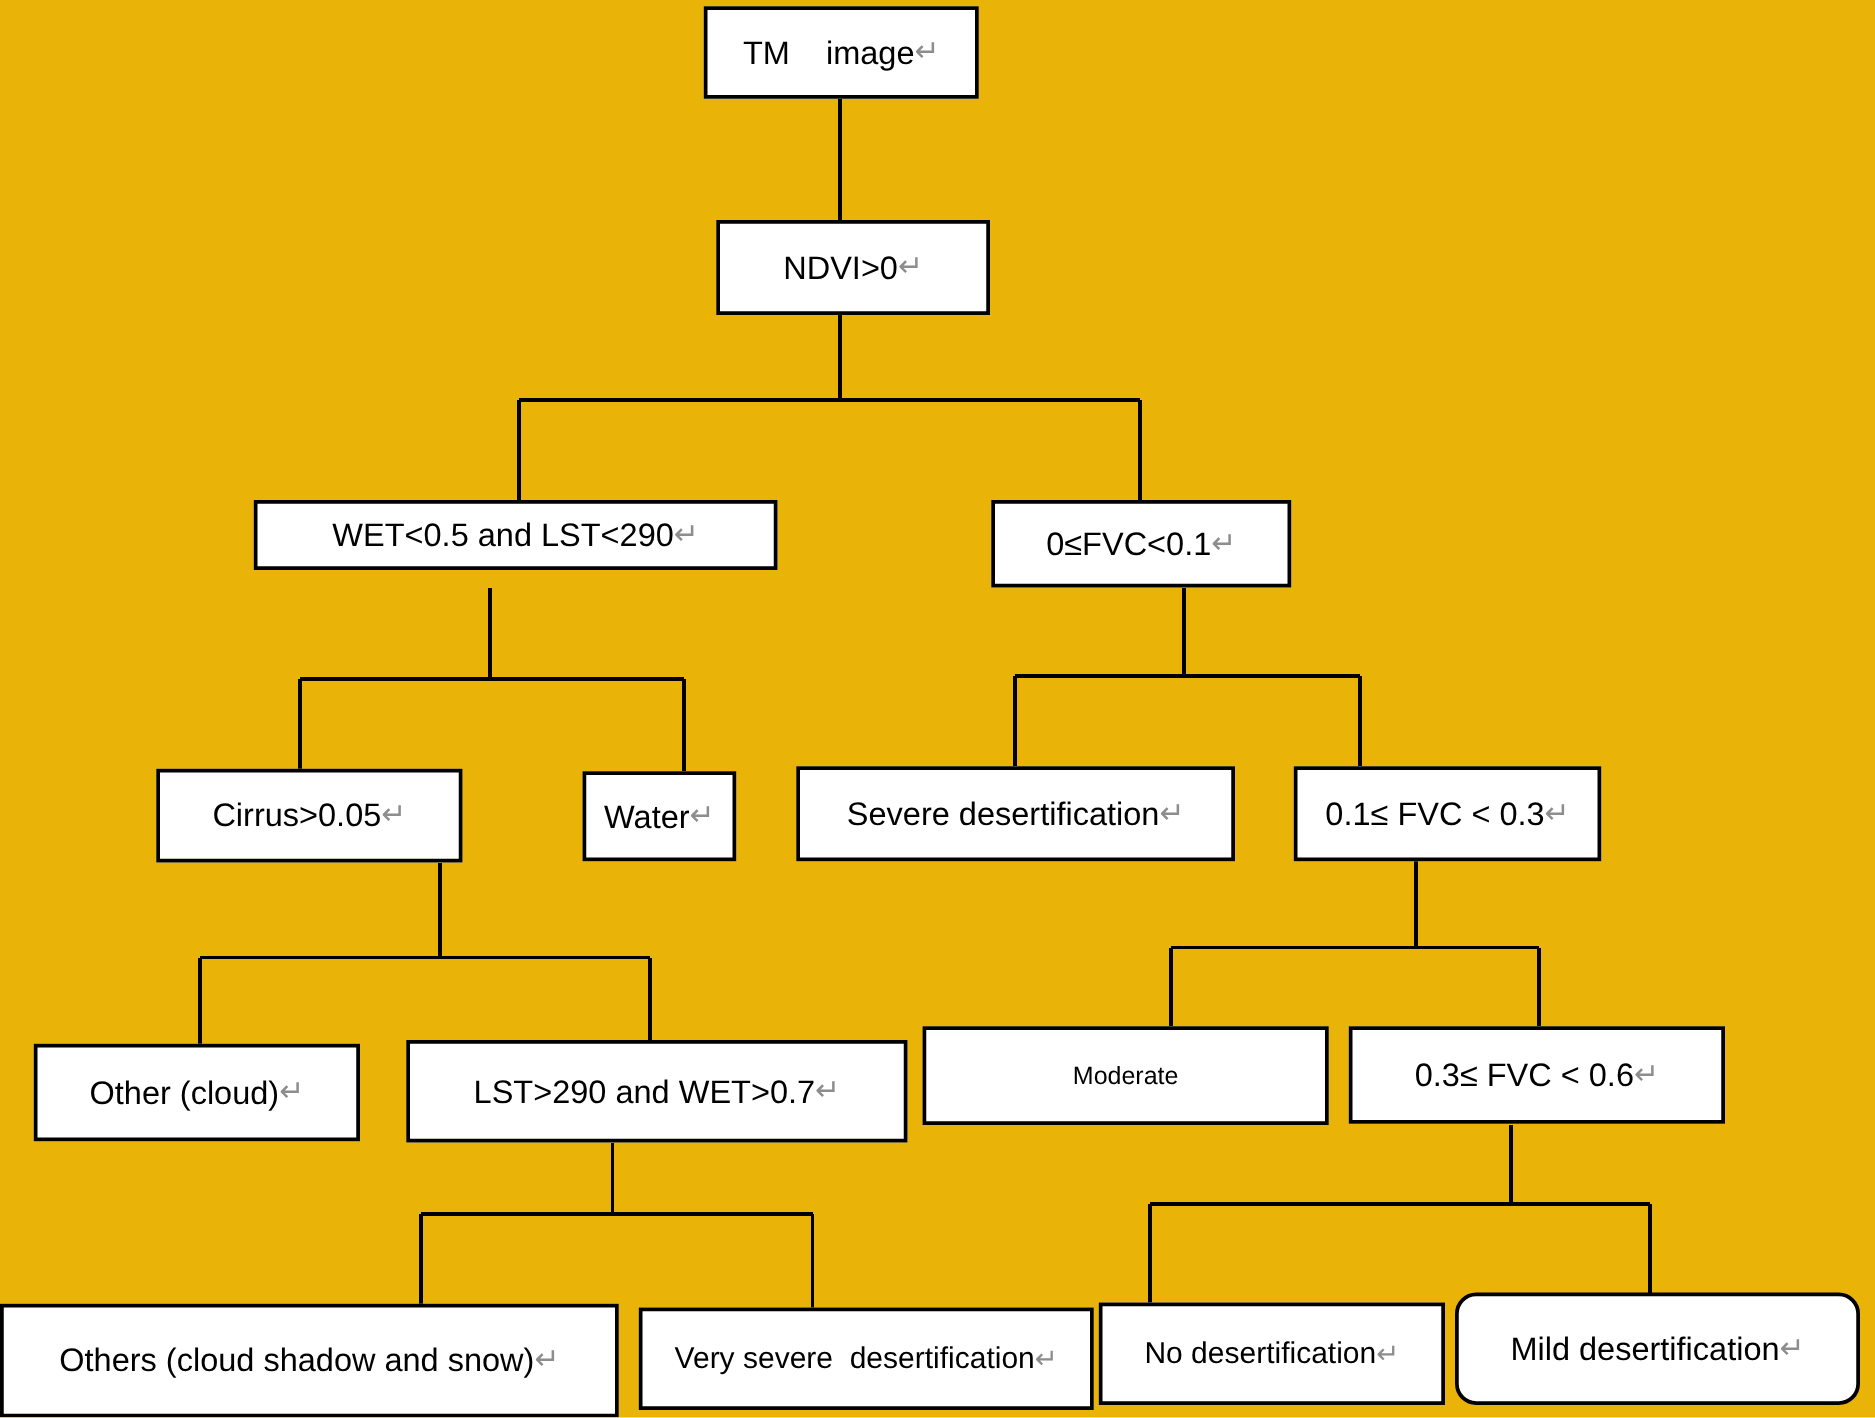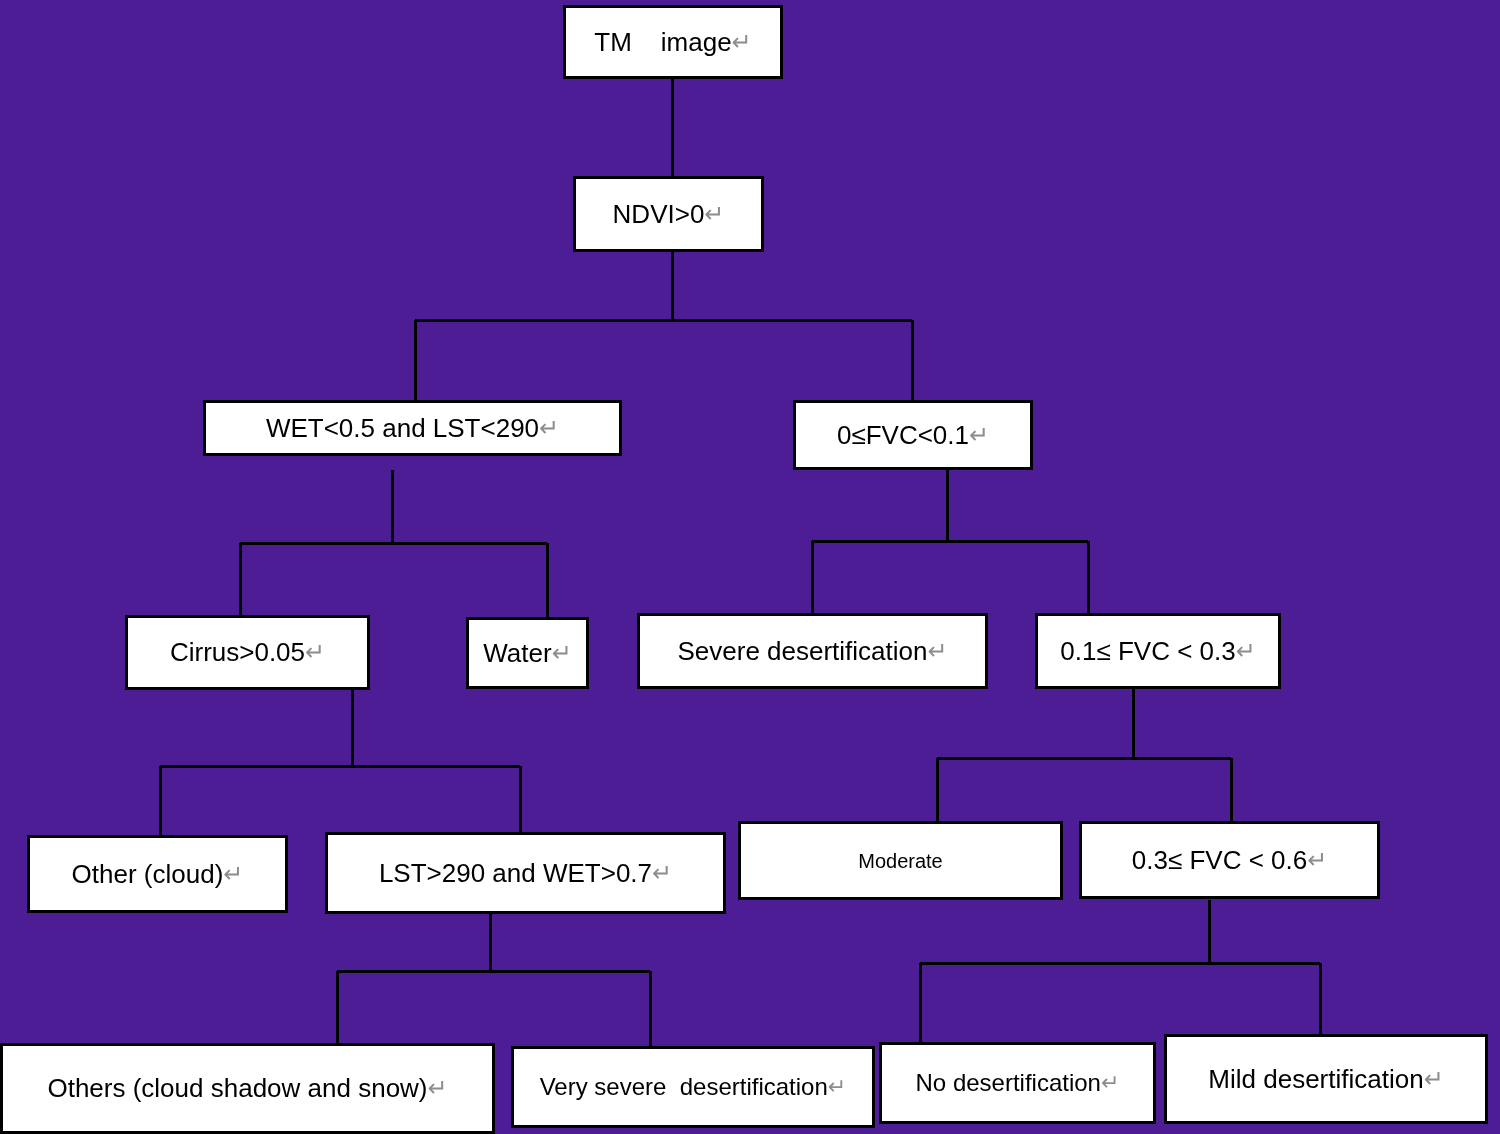--- a/index.html
+++ b/index.html
@@ -4,21 +4,21 @@
 <style>
   html, body {
     margin: 0;
     padding: 0;
     background: #ffffff;
   }
   #canvas {
     position: relative;
     width: 1500px;
     height: 1134px;
-    background: #4c1d95;
+    background: #eab308;
     font-family: "Liberation Sans", sans-serif;
     overflow: hidden;
   }
   #wires {
     position: absolute;
     left: 0;
     top: 0;
     width: 1500px;
     height: 1134px;
     pointer-events: none;
@@ -89,30 +89,30 @@
       <line x1="1209" y1="900" x2="1209" y2="963"></line>
       <line x1="920" y1="963" x2="1320" y2="963"></line>
       <line x1="920" y1="963" x2="920" y2="1042"></line>
       <line x1="1320" y1="963" x2="1320" y2="1034"></line>
 
     </g>
   </svg>
 
   <div id="nodes-layer">
       <div class="node" style="left: 563px; top: 5px; width: 220px; height: 74px; font-size: 26px; border-color: rgb(0, 0, 0); color: rgb(0, 0, 0);"><span class="txt">TM    image</span><span class="pilcrow" style="color: rgb(141, 141, 141);">↵</span></div>
-      <div class="node" style="left: 573px; top: 176px; width: 191px; height: 76px; font-size: 26px; border-color: rgb(0, 0, 0); color: rgb(0, 0, 0);"><span class="txt">NDVI&gt;0</span><span class="pilcrow" style="color: rgb(141, 141, 141);">↵</span></div>
+      <div class="node" style="left: 573px; top: 176px; width: 219px; height: 76px; font-size: 26px; border-color: rgb(0, 0, 0); color: rgb(0, 0, 0);"><span class="txt">NDVI&gt;0</span><span class="pilcrow" style="color: rgb(141, 141, 141);">↵</span></div>
       <div class="node" style="left: 203px; top: 400px; width: 419px; height: 56px; font-size: 26px; border-color: rgb(0, 0, 0); color: rgb(0, 0, 0);"><span class="txt">WET&lt;0.5 and LST&lt;290</span><span class="pilcrow" style="color: rgb(141, 141, 141);">↵</span></div>
       <div class="node" style="left: 793px; top: 400px; width: 240px; height: 70px; font-size: 26px; border-color: rgb(0, 0, 0); color: rgb(0, 0, 0);"><span class="txt">0≤FVC&lt;0.1</span><span class="pilcrow" style="color: rgb(141, 141, 141);">↵</span></div>
       <div class="node" style="left: 125px; top: 615px; width: 245px; height: 75px; font-size: 26px; border-color: rgb(0, 0, 0); color: rgb(0, 0, 0);"><span class="txt">Cirrus&gt;0.05</span><span class="pilcrow" style="color: rgb(141, 141, 141);">↵</span></div>
       <div class="node" style="left: 466px; top: 617px; width: 123px; height: 72px; font-size: 26px; border-color: rgb(0, 0, 0); color: rgb(0, 0, 0);"><span class="txt">Water</span><span class="pilcrow" style="color: rgb(141, 141, 141);">↵</span></div>
       <div class="node" style="left: 637px; top: 613px; width: 351px; height: 76px; font-size: 26px; border-color: rgb(0, 0, 0); color: rgb(0, 0, 0);"><span class="txt">Severe desertification</span><span class="pilcrow" style="color: rgb(141, 141, 141);">↵</span></div>
       <div class="node" style="left: 1035px; top: 613px; width: 246px; height: 76px; font-size: 26px; border-color: rgb(0, 0, 0); color: rgb(0, 0, 0);"><span class="txt">0.1≤ FVC &lt; 0.3</span><span class="pilcrow" style="color: rgb(141, 141, 141);">↵</span></div>
       <div class="node" style="left: 27px; top: 835px; width: 261px; height: 78px; font-size: 26px; border-color: rgb(0, 0, 0); color: rgb(0, 0, 0);"><span class="txt">Other (cloud)</span><span class="pilcrow" style="color: rgb(141, 141, 141);">↵</span></div>
       <div class="node" style="left: 325px; top: 832px; width: 401px; height: 82px; font-size: 26px; border-color: rgb(0, 0, 0); color: rgb(0, 0, 0);"><span class="txt">LST&gt;290 and WET&gt;0.7</span><span class="pilcrow" style="color: rgb(141, 141, 141);">↵</span></div>
       <div class="node" style="left: 738px; top: 821px; width: 325px; height: 79px; font-size: 20px; border-color: rgb(0, 0, 0); color: rgb(0, 0, 0);"><span class="txt">Moderate</span></div>
       <div class="node" style="left: 1079px; top: 821px; width: 301px; height: 78px; font-size: 26px; border-color: rgb(0, 0, 0); color: rgb(0, 0, 0);"><span class="txt">0.3≤ FVC &lt; 0.6</span><span class="pilcrow" style="color: rgb(141, 141, 141);">↵</span></div>
       <div class="node" style="left: 0px; top: 1043px; width: 495px; height: 91px; font-size: 26px; border-color: rgb(0, 0, 0); color: rgb(0, 0, 0);"><span class="txt">Others (cloud shadow and snow)</span><span class="pilcrow" style="color: rgb(141, 141, 141);">↵</span></div>
       <div class="node" style="left: 511px; top: 1046px; width: 364px; height: 82px; font-size: 24px; border-color: rgb(0, 0, 0); color: rgb(0, 0, 0);"><span class="txt">Very severe  desertification</span><span class="pilcrow" style="color: rgb(141, 141, 141);">↵</span></div>
       <div class="node" style="left: 879px; top: 1042px; width: 277px; height: 82px; font-size: 24px; border-color: rgb(0, 0, 0); color: rgb(0, 0, 0);"><span class="txt">No desertification</span><span class="pilcrow" style="color: rgb(141, 141, 141);">↵</span></div>
-      <div class="node" style="left: 1164px; top: 1034px; width: 324px; height: 90px; font-size: 26px; border-color: rgb(0, 0, 0); color: rgb(0, 0, 0);"><span class="txt">Mild desertification</span><span class="pilcrow" style="color: rgb(141, 141, 141);">↵</span></div>
+      <div class="node" style="left: 1164px; top: 1034px; width: 324px; height: 90px; font-size: 26px; border-color: rgb(0, 0, 0); color: rgb(0, 0, 0); border-radius: 17px;"><span class="txt">Mild desertification</span><span class="pilcrow" style="color: rgb(141, 141, 141);">↵</span></div>
     </div>
 
 </div>
 
 </body></html>

